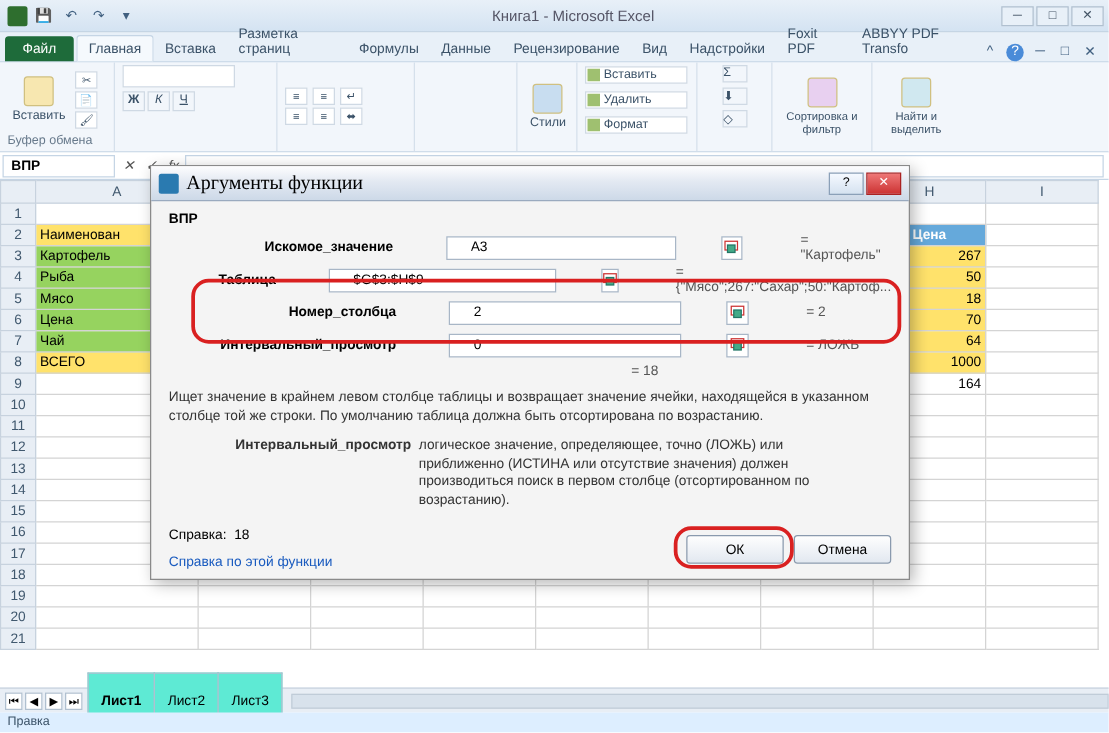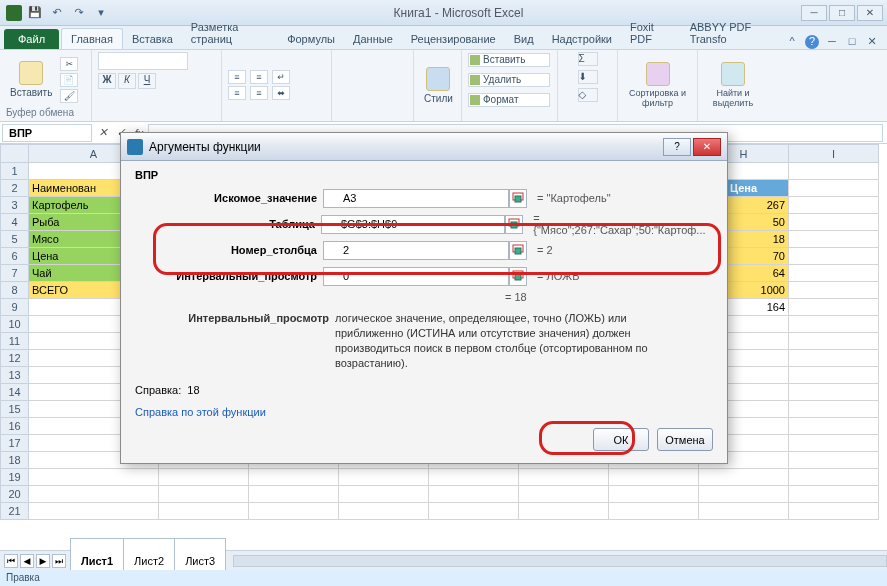--- a/index.html
+++ b/index.html
@@ -53,51 +53,51 @@
 .corner { background:#e8eef5; border:1px solid #c7d2de;}
 .hdrcell { background:#65a9db; color:#fff; text-align:center; font-weight:bold;}
 .green { background:#96d35f;}
 .yellow { background:#ffe26b;}
 .numcell { text-align:right;}
 
 
 .sheettabs { position:absolute; bottom:16px; left:0; right:0; height:20px; background:#e8eef5; display:flex; align-items:center; font-size:11px; border-top:1px solid #c7d2de;}
 .sheettabs .nav { display:flex; gap:2px; padding:0 4px;}
 .sheettabs .nav span{width:14px;height:14px;border:1px solid #b0c0d0;background:#fff;text-align:center;line-height:12px;font-size:9px;}
-.sheettabs .stab { padding:16px 10px; background:#ffffff; border:1px solid #b0c0d0; border-bottom:none; margin-right:-1px;}
+.sheettabs .stab { padding:16px 10px; background:#5eead4; border:1px solid #b0c0d0; border-bottom:none; margin-right:-1px;}
 .sheettabs .stab.active{font-weight:bold;}
 .sheettabs .rest{flex:1;background:#d8e2ec;height:12px;margin-left:8px;border:1px solid #c0ccd8;}
 
 
 .status { position:absolute; bottom:0; left:0; right:0; height:16px; background:#def; font-size:10px; padding-left:6px; line-height:16px; color:#3b5268;}
 
 
 .dialog { position:absolute; left:120px; top:132px; width:608px; height:332px; background:#f4f4f4; border:1px solid #8a8a8a; box-shadow:3px 3px 12px rgba(0,0,0,.3); font-size:11px;}
 .dialog .dtitle { height:28px; background:linear-gradient(#fdfdfe,#e3e9f2 45%,#cdd9e8); display:flex; align-items:center; padding:0 6px; border-bottom:1px solid #9aaabf;}
 .dtitle .ic{width:16px;height:16px;background:#2a7ab0;border-radius:2px;margin-right:6px;}
-.dtitle .txt{font-size:12px;}
+.dtitle .txt{font-size:16px;font-family:Liberation Serif, serif;}
 .dtitle .dwc{margin-left:auto;display:flex;gap:2px;}
 .dtitle .dwc div{width:28px;height:18px;border:1px solid #8ba0b8;background:linear-gradient(#f5f9ff,#d5e2f0);text-align:center;line-height:16px;font-size:10px;}
 .dtitle .dwc div.close{background:linear-gradient(#e77,#c33);color:#fff;border-color:#a22;}
 .dbody{padding:8px 14px;}
 .funcname{font-weight:bold;margin-bottom:6px;}
-.argrow{display:flex;align-items:center;margin-bottom:4px;height:22px;}
+.argrow{display:flex;align-items:center;margin-bottom:4px;height:22px;gap:36px;}
 .argrow .lbl{width:188px;text-align:right;font-weight:bold;padding-right:6px;}
 .argrow input{width:186px;height:19px;border:1px solid #a8b6c6;padding:0 19px;font-size:11px;}
 .argrow .ref{width:18px;height:19px;border:1px solid #a8b6c6;background:#fff;margin-left:0;display:flex;align-items:center;justify-content:center;}
 .argrow .ref svg{width:12px;height:12px;}
 .argrow .eq{padding-left:10px;color:#555;}
 .hl-red{position:absolute;border:3px solid #d92020;border-radius:14px;pointer-events:none;}
 .desc{margin:8px 0 0 0;color:#333;line-height:1.35;}
 .desc .argn{font-weight:bold;display:inline-block;width:200px;text-align:right;padding-right:6px;vertical-align:top;}
 .desc .argd{display:inline-block;width:340px;vertical-align:top;}
 .valrow{margin-top:14px;}
 .dlink{color:#1a5bbf;cursor:pointer;display:inline-block;margin-top:10px;}
 .dbtns{position:absolute;right:14px;bottom:12px;display:flex;gap:8px;}
-.dbtns button{width:56px;height:23px;border:1px solid #8a9aae;background:linear-gradient(#fefefe,#e2e8f0);font-size:11px;border-radius:3px;}
+.dbtns button{width:78px;height:23px;border:1px solid #8a9aae;background:linear-gradient(#fefefe,#e2e8f0);font-size:11px;border-radius:3px;}
 </style>
 </head>
 <body>
 
 <div class="titlebar">
   <div class="qat">
     <div class="icon"></div>
     <div class="btn">💾</div>
     <div class="btn">↶</div>
     <div class="btn">↷</div>
@@ -595,20 +595,21 @@
   <div class="ref">
             <svg viewBox="0 0 12 12">
               <rect x="1" y="1" width="10" height="7" fill="none" stroke="#c33"></rect>
               <rect x="3" y="4" width="6" height="6" fill="#4a8" stroke="#276"></rect>
             </svg>
           </div>
   <div class="eq">= ЛОЖЬ</div>
         </div>
       </div>
     <div style="text-align:left;padding-left:370px;color:#555;margin-top:2px;">= 18</div>
+    <div class="desc">Ищет значение в крайнем левом столбце таблицы и возвращает значение ячейки, находящейся в указанном столбце той же строки. По умолчанию таблица должна быть отсортирована по возрастанию.</div>
     <div class="desc">
       <span class="argn">Интервальный_просмотр</span><span class="argd">логическое значение, определяющее, точно (ЛОЖЬ) или приближенно (ИСТИНА или отсутствие значения) должен производиться поиск в первом столбце (отсортированном по возрастанию).</span>
     </div>
     <div class="valrow"><span>Справка:</span>&nbsp;&nbsp;<span>18</span></div>
     <span class="dlink">Справка по этой функции</span>
   </div>
   <div class="dbtns">
     <button>ОК</button>
     <button>Отмена</button>
   </div>

